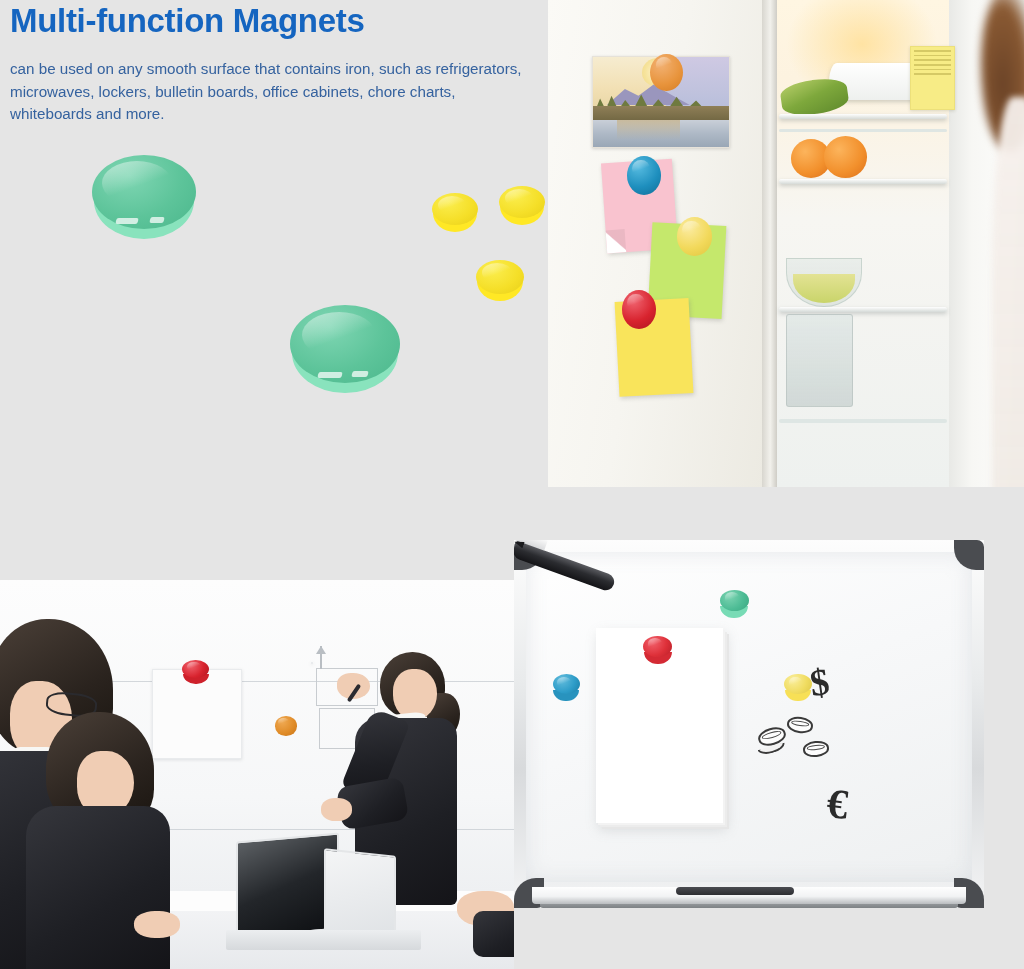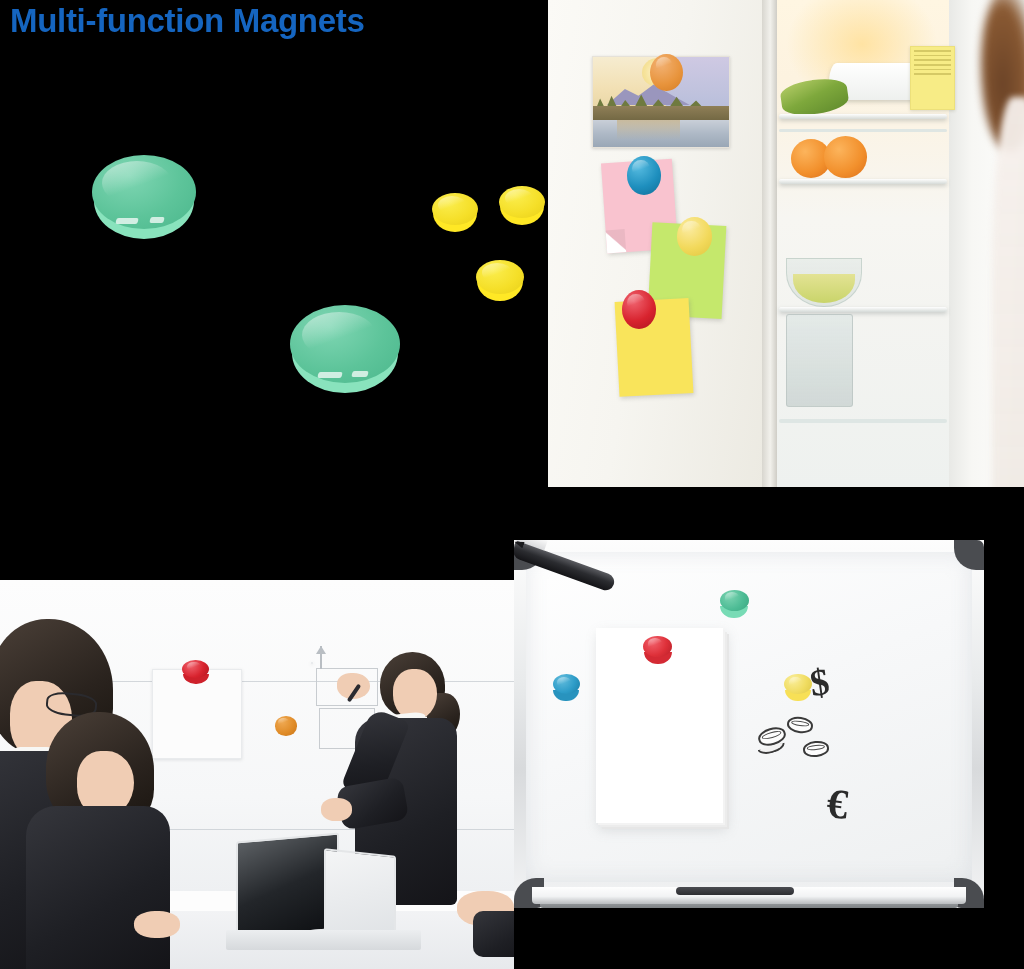--- a/index.html
+++ b/index.html
@@ -1,19 +1,19 @@
 <!DOCTYPE html>
 <html><head>
 <meta charset="utf-8">
 <style>
   * { margin:0; padding:0; box-sizing:border-box; }
   html, body { width:1024px; height:969px; background:#ffffff; overflow:hidden; }
   body { font-family:"Liberation Sans", sans-serif; position:relative; }
 
-  #stage { position:relative; width:1024px; height:969px; background:#000000; }
+  #stage { position:relative; width:1024px; height:969px; background:#e5e5e5; }
 
   
   .headline {
     position:absolute; left:10px; top:2px;
     font-size:33px; font-weight:bold; letter-spacing:-0.3px;
     color:#1565C0; white-space:nowrap;
   }
   .subcopy {
     position:absolute; left:10px; top:58px; width:525px;
     font-size:15.2px; line-height:22.5px; color:#35629F;
@@ -247,20 +247,21 @@
     border:1.5px solid #4a4a4a; border-radius:50%/46%;
   }
   .coin-edge{position:absolute;border:2px solid #3a3a3a;border-top:none;border-radius:0 0 50% 50%/0 0 100% 100%;background:#f2f2f2;}
 </style>
 </head>
 <body>
 
 <div id="stage">
 
   <div class="headline">Multi-function Magnets</div>
+  <div class="subcopy">can be used on any smooth surface that contains iron, such as refrigerators, microwaves, lockers, bulletin boards, office cabinets, chore charts, whiteboards and more.</div>
 
   <div>
 
     <div class="mag" style="left:92px; top:155px; width:104px; height:85px;">
       <div class="side" style="top:46px; height:38px; background:#7FD2AF;"></div>
       <div class="top" style="height:74px; background:radial-gradient(ellipse at 36% 28%, #7FD6B3, #5DC49A 55%, #4BB78C 100%);"></div>
       <div class="gloss" style="left:10px; top:6px; width:70px; height:44px;"></div>
       <div class="nick" style="left:24px; top:63px; width:22px; height:6px; transform:skewX(-14deg);"></div>
       <div class="nick" style="left:58px; top:62px; width:14px; height:6px; transform:skewX(-14deg);"></div>
     </div>

